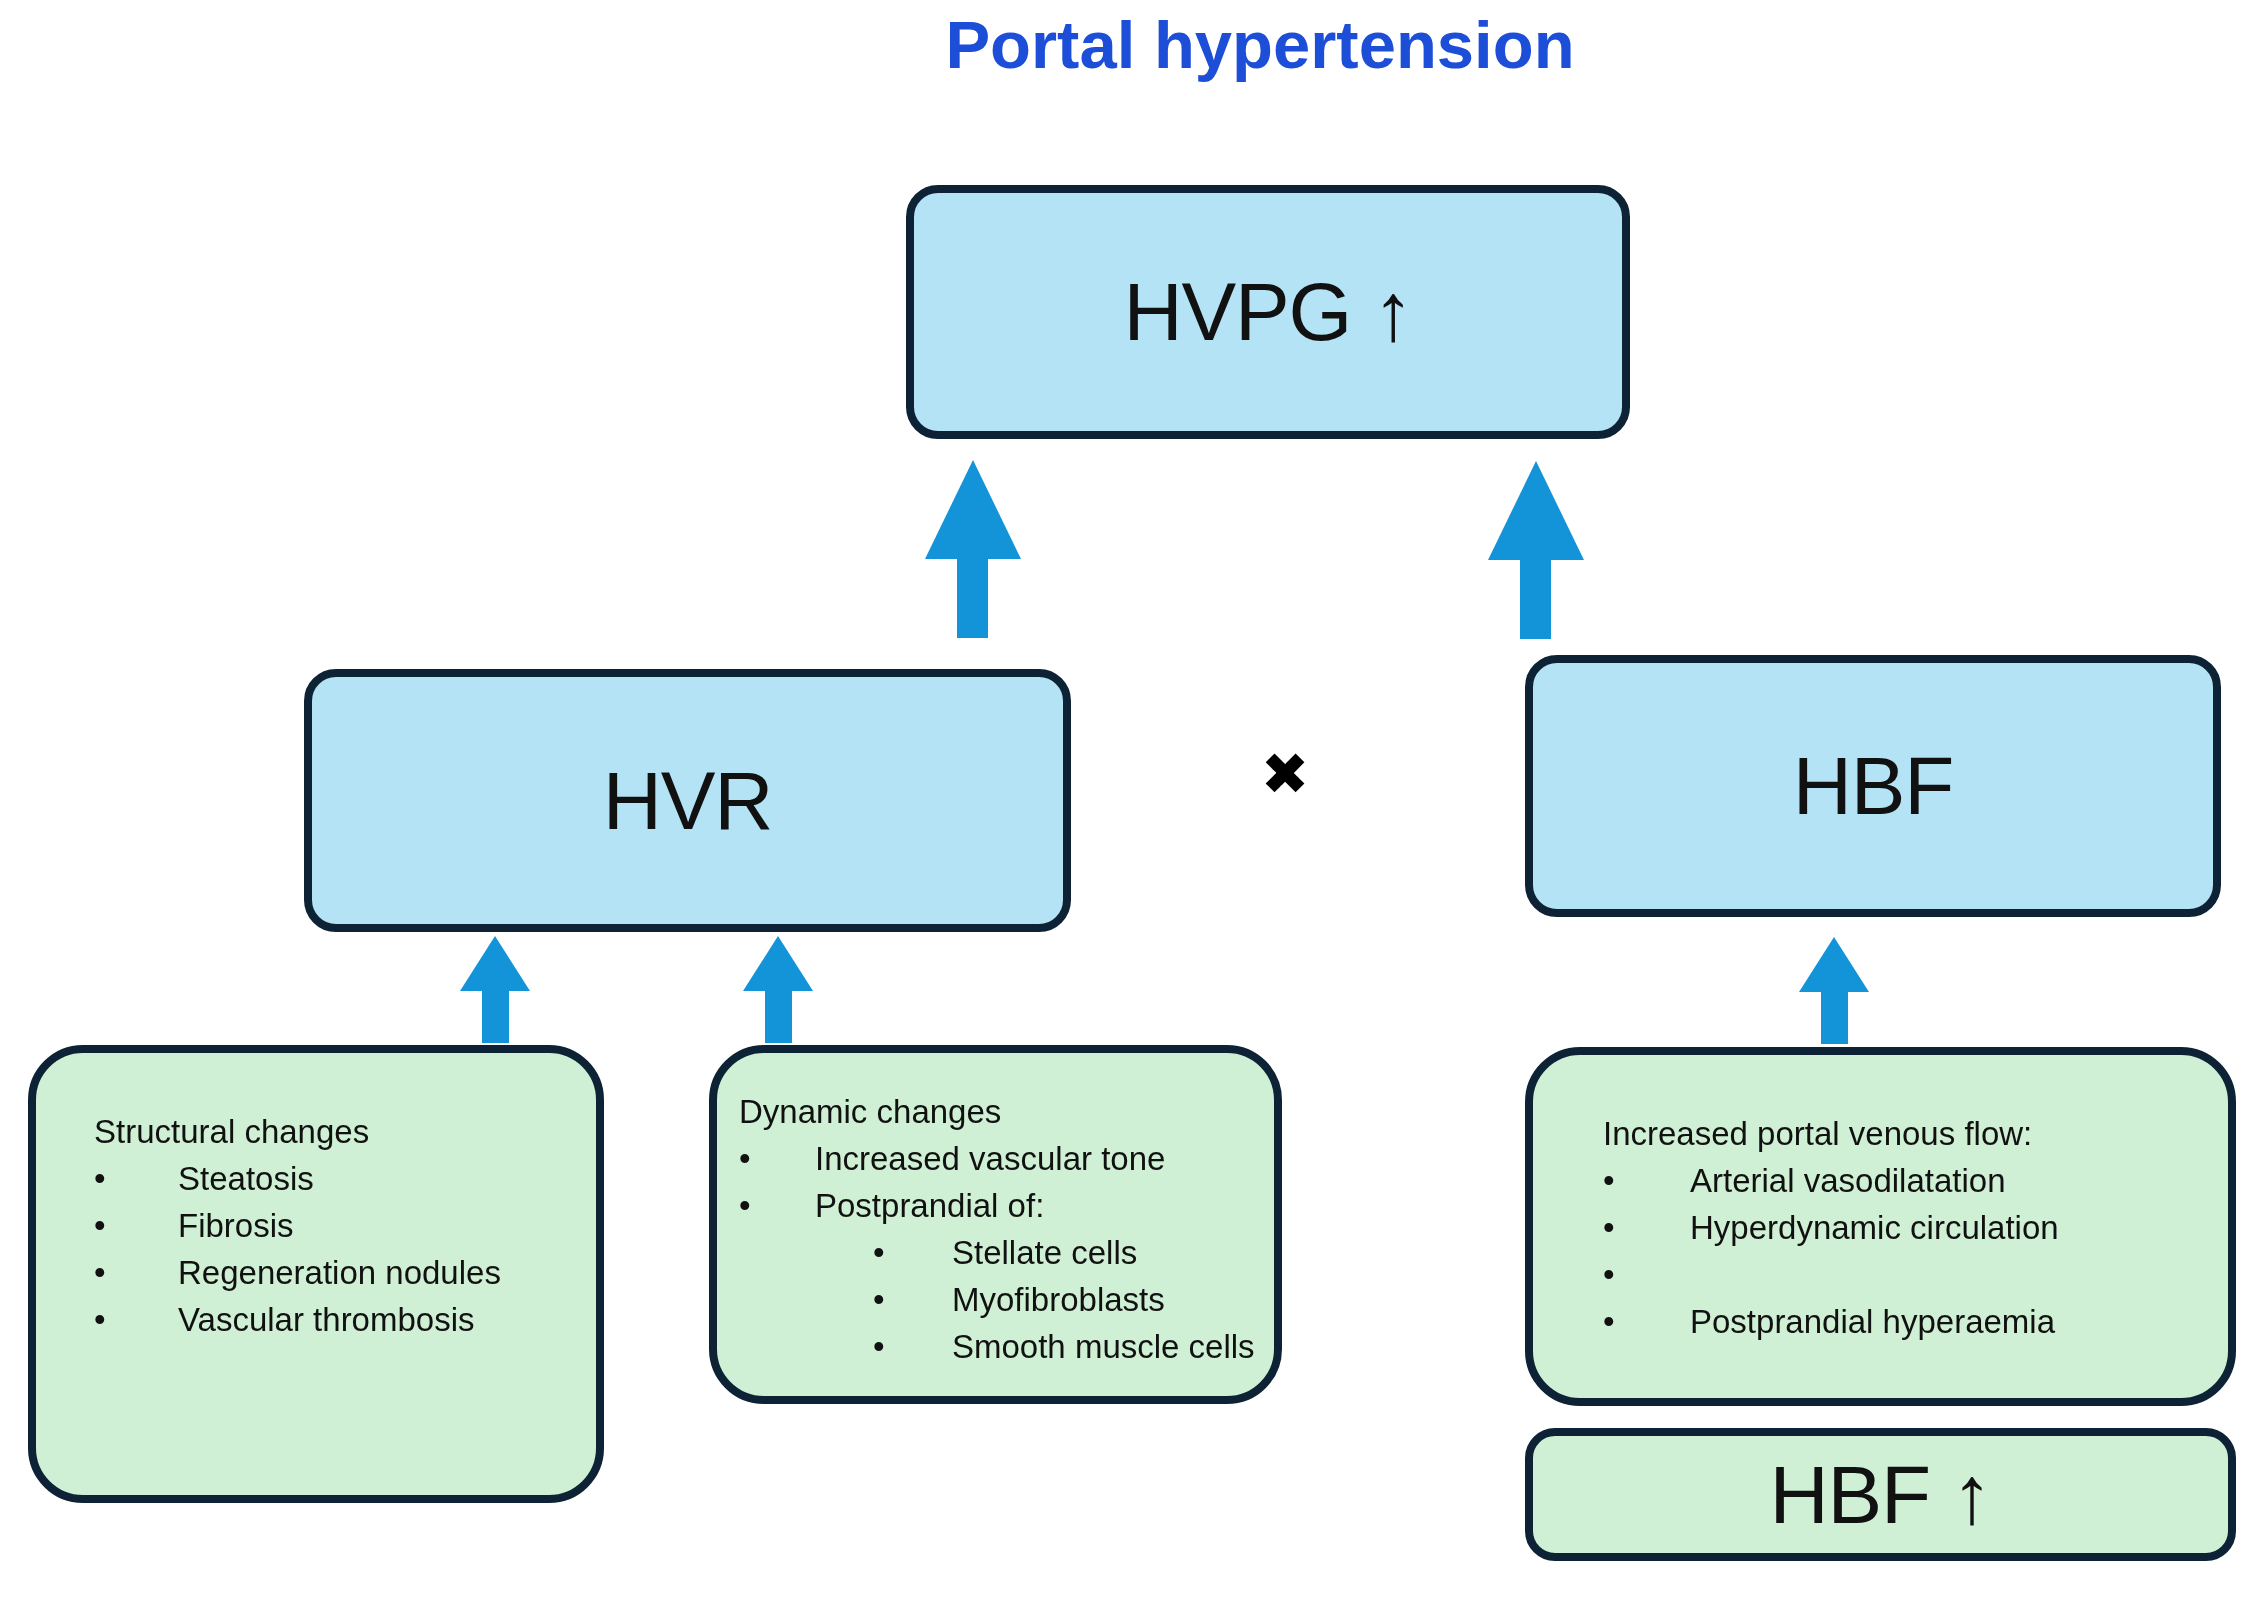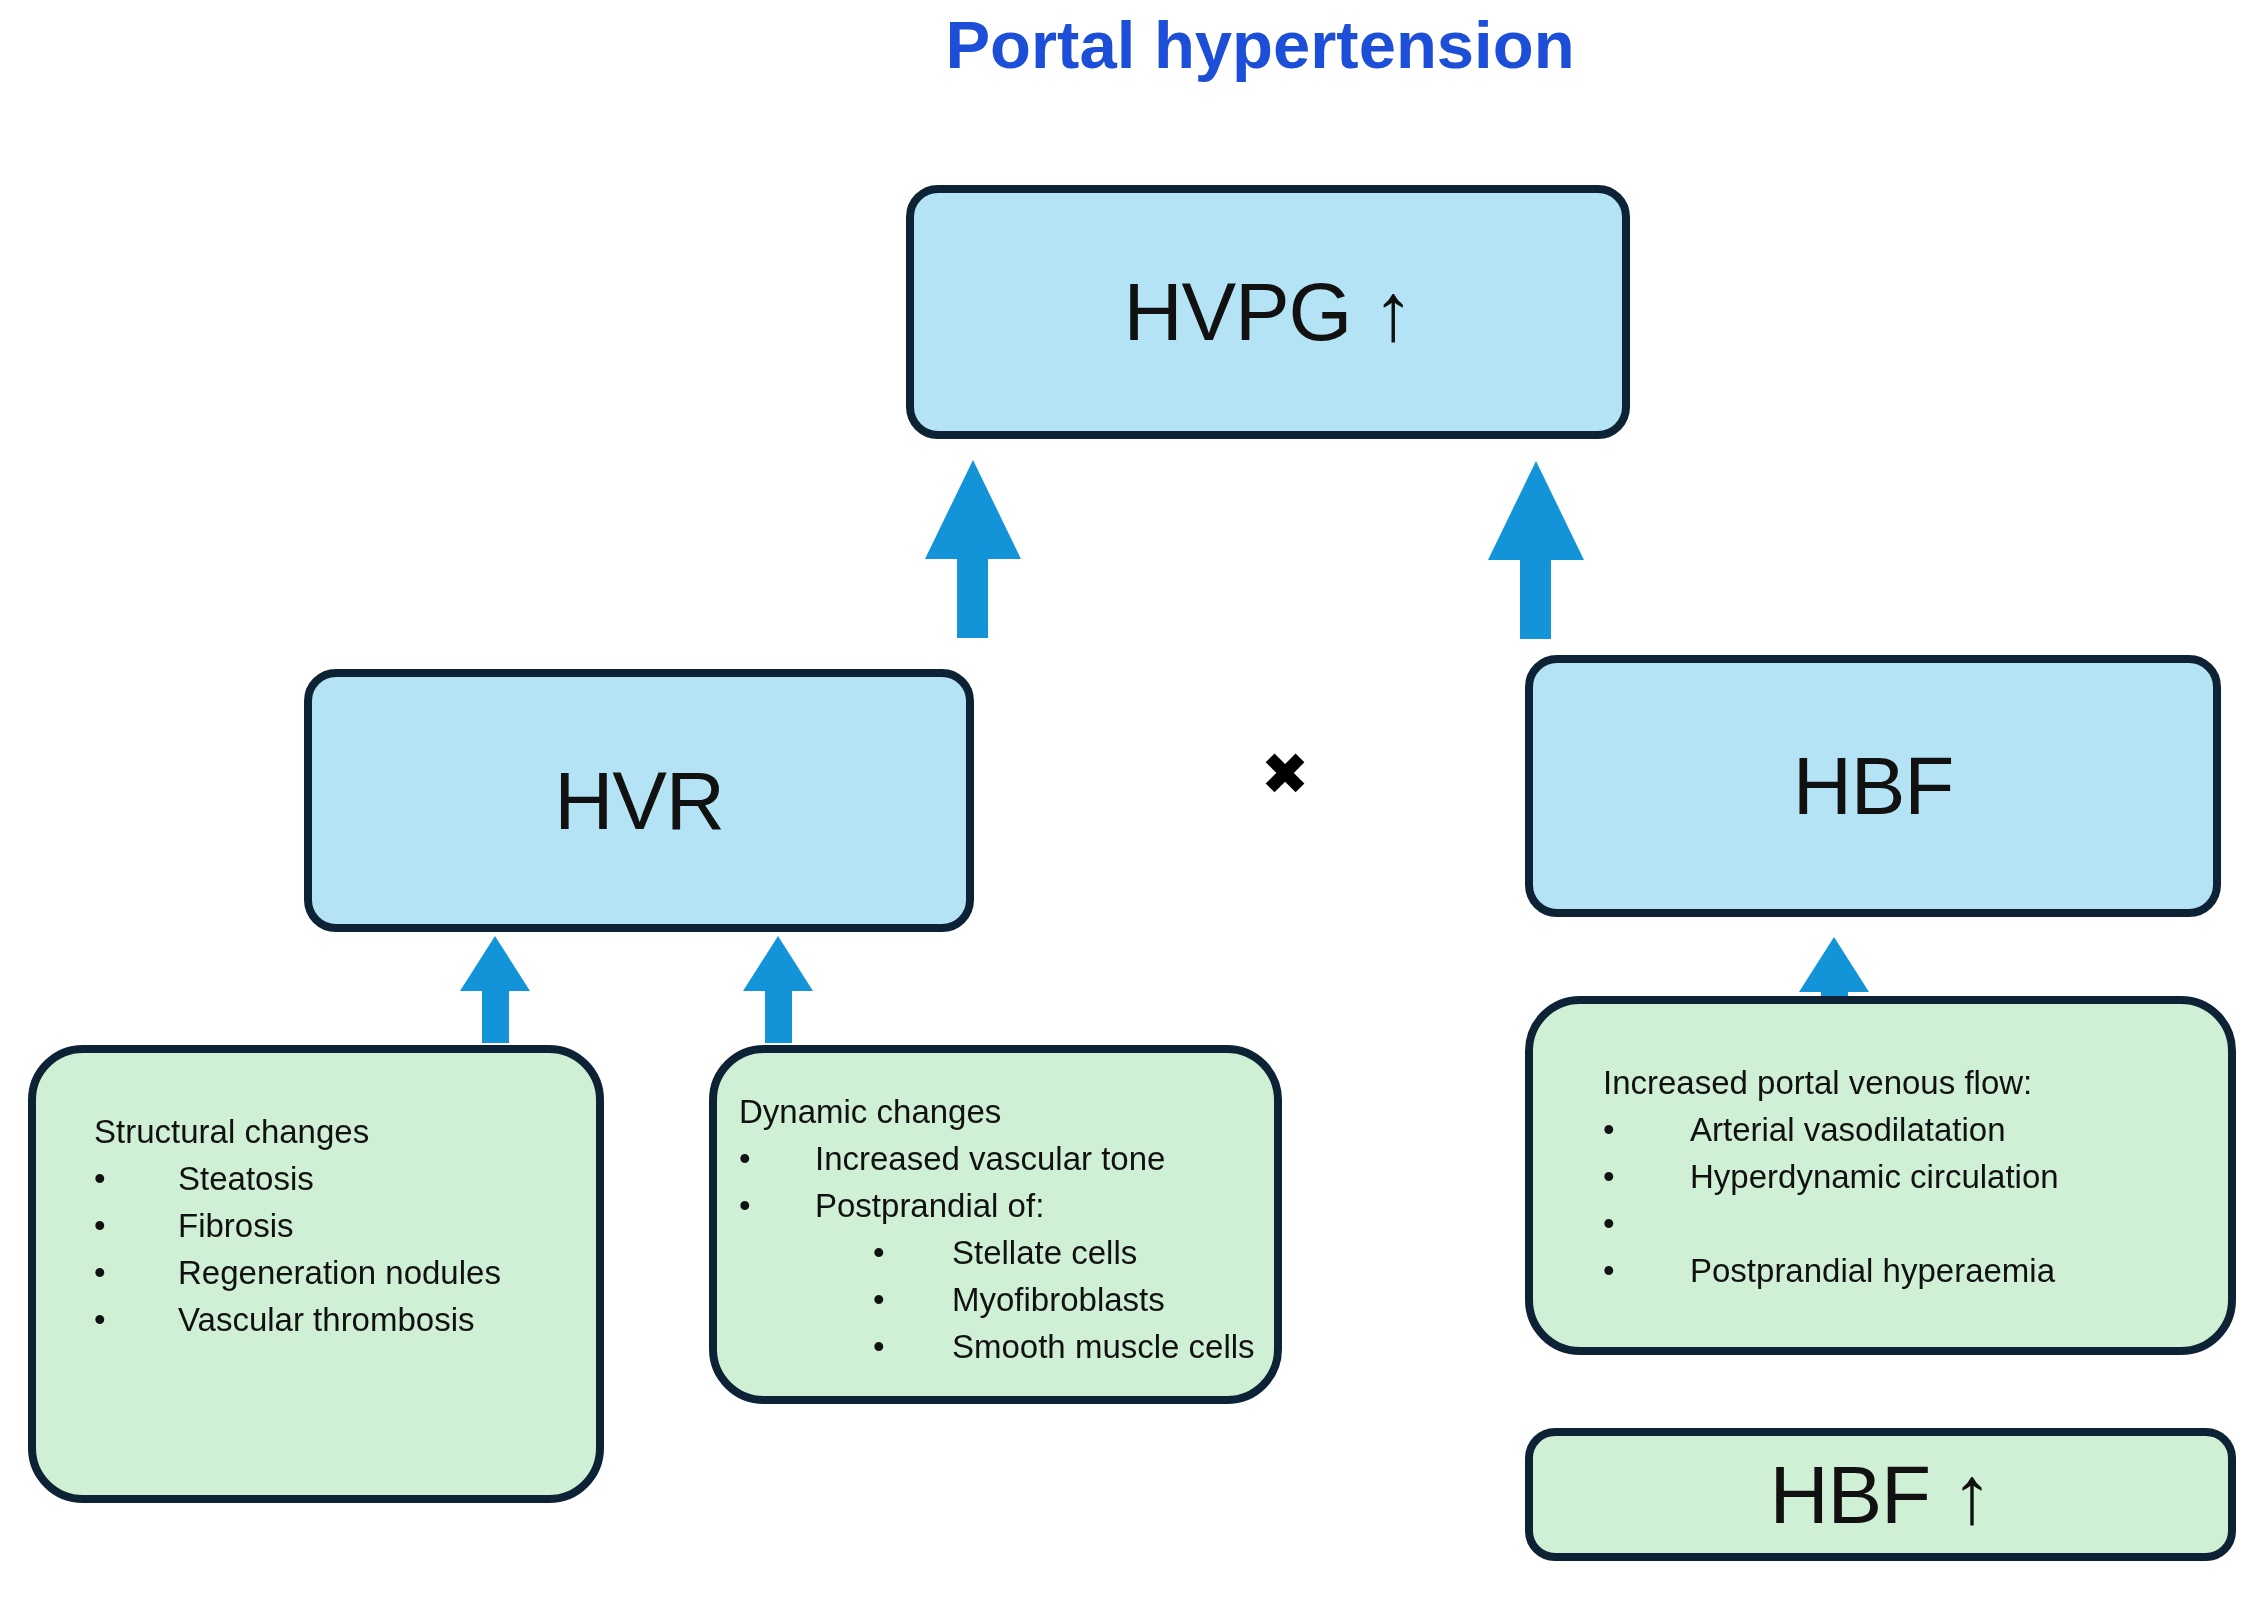--- a/index.html
+++ b/index.html
@@ -56,35 +56,35 @@
   .arrow-small .head{border-left:35px solid transparent;border-right:35px solid transparent;border-bottom:55px solid var(--arrow-blue);}
   .arrow-small .shaft{width:27px;}
 
   
   .gb-structural{left:28px;top:1045px;width:576px;height:458px;padding:55px 17.5px 0 58px;}
   .gb-structural .marker{width:84px;}
   .gb-dynamic{left:709px;top:1045px;width:573px;height:359px;padding:35px 5.8px 0 22px;}
   .gb-dynamic .marker{width:76px;}
   .gb-dynamic .sub{margin-left:134px;}
   .gb-dynamic .sub .marker{width:79px;}
-  .gb-portal{left:1525px;top:996px;width:711px;height:359px;padding:55px 17.5px 0 70px;}
+  .gb-portal{left:1525px;top:1047px;width:711px;height:359px;padding:55px 17.5px 0 70px;}
   .gb-portal .marker{width:87px;}
 </style>
 </head>
 <body>
 
 <div id="canvas">
 
   <div class="page-title">Portal hypertension</div>
 
   <div class="node" style="left:906px;top:185px;width:724px;height:254px;">
     <span class="node-label">HVPG ↑</span>
   </div>
 
-  <div class="node" style="left:304px;top:669px;width:670px;height:263px;">
+  <div class="node" style="left:304px;top:669px;width:767px;height:263px;">
     <span class="node-label">HVR</span>
   </div>
 
   <span class="multiply">✖</span>
 
   <div class="node" style="left:1525px;top:655px;width:696px;height:262px;">
     <span class="node-label">HBF</span>
   </div>
 
   <div class="arrow arrow-big" style="left:925px;top:460px;">

